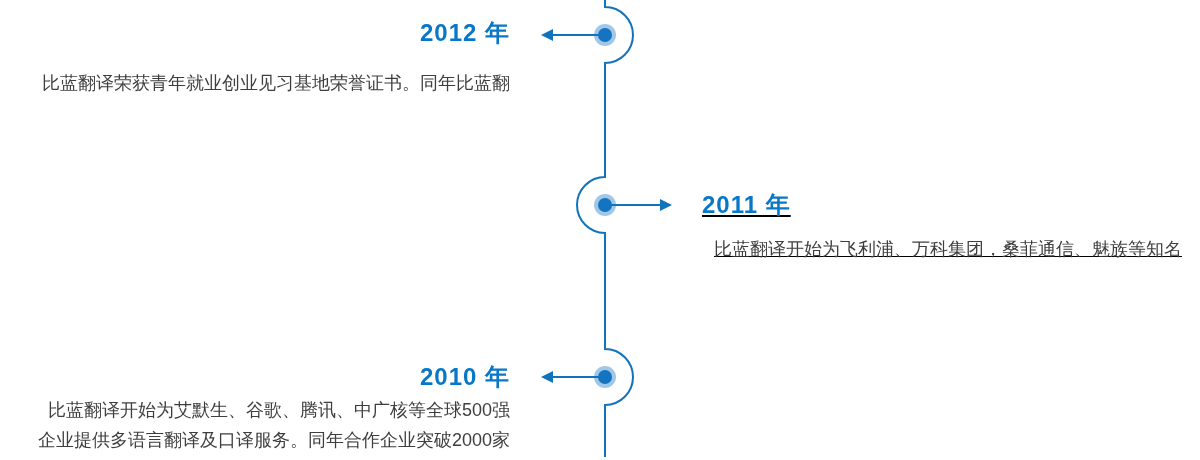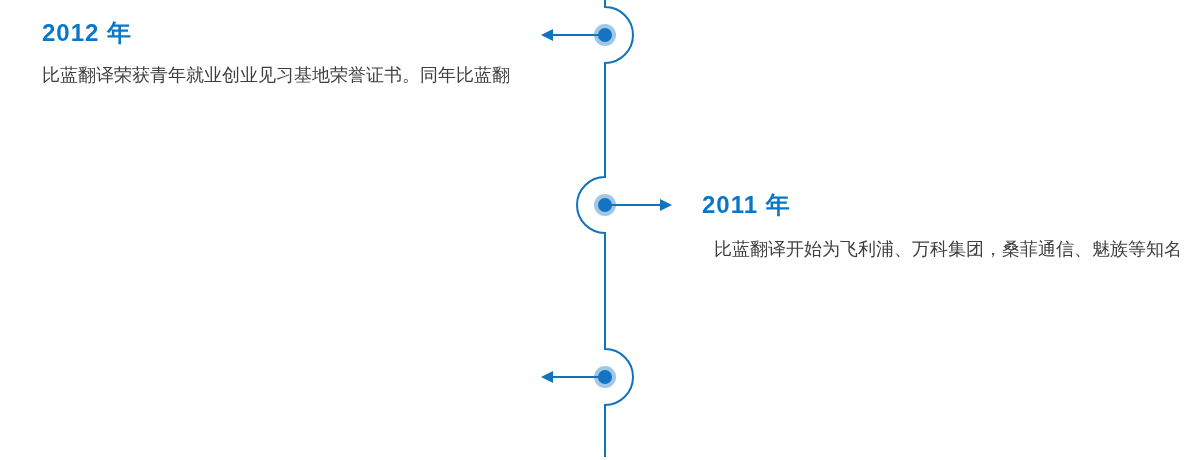--- a/index.html
+++ b/index.html
@@ -38,43 +38,43 @@
     opacity: 0.4;
   }
   .dot-core {
     fill: var(--dot-blue, #1474c2);
   }
   .milestone {
     position: absolute;
   }
   .milestone.side-left {
     right: 690px;   
-    text-align: left;
+    text-align: right;
   }
   .milestone.side-right {
     left: 702px;
     text-align: left;
   }
   .year-label {
     font-size: 24px;
     line-height: 30px;
     font-weight: bold;
     color: var(--accent-blue, #0877c8);
     white-space: nowrap;
     letter-spacing: 1px;
   }
   .milestone-body {
     font-size: 18px;
     line-height: 30px;
     color: var(--body-text, #3e3e3e);
   }
   .milestone-body .text-line { white-space: nowrap; }
   #milestone-2012 { top: 18px; }
-  #milestone-2012 .milestone-body { margin-top: 12px; font-family: Liberation Serif, serif; }
-  #milestone-2011 { top: 190px; }
+  #milestone-2012 .milestone-body { margin-top: 20px; font-family: Liberation Serif, serif; }
+  #milestone-2011 { top: 190px; text-decoration: underline; }
   #milestone-2011 .milestone-body { margin-top: 14px; }
   #milestone-2011 .text-line-0 { text-indent: 12px; }
   #milestone-2010 { top: 362px; }
   #milestone-2010 .milestone-body { margin-top: 3px; }
 </style>
 </head>
 <body>
 
 <div class="canvas">
 
@@ -111,14 +111,21 @@
     </div>
   </div>
 
   <div class="milestone side-right" id="milestone-2011">
     <div class="year-label">2011 年</div>
     <div class="milestone-body">
       <div class="text-line text-line-0">比蓝翻译开始为飞利浦、万科集团，桑菲通信、魅族等知名</div>
     </div>
   </div>
 
+  <div class="milestone side-left" id="milestone-2010">
+    <div class="year-label">2010 年</div>
+    <div class="milestone-body">
+      <div class="text-line text-line-0">比蓝翻译开始为艾默生、谷歌、腾讯、中广核等全球500强</div>
+      <div class="text-line text-line-1">企业提供多语言翻译及口译服务。同年合作企业突破2000家</div>
+    </div>
+  </div>
 
 </div>
 
 </body></html>

